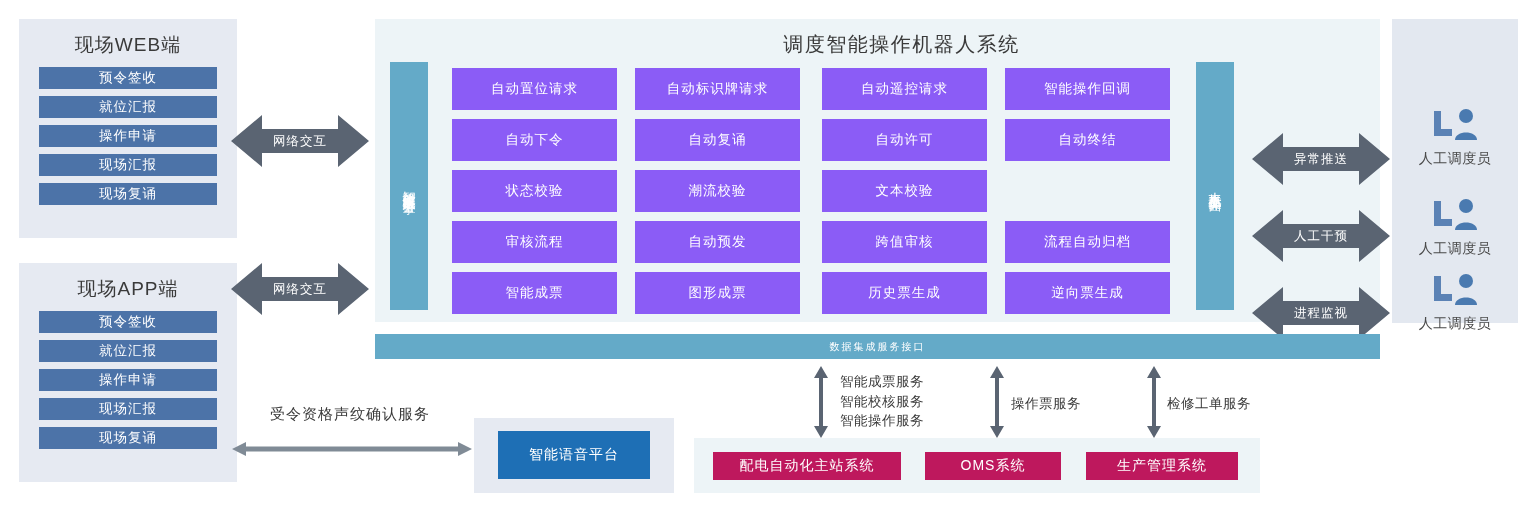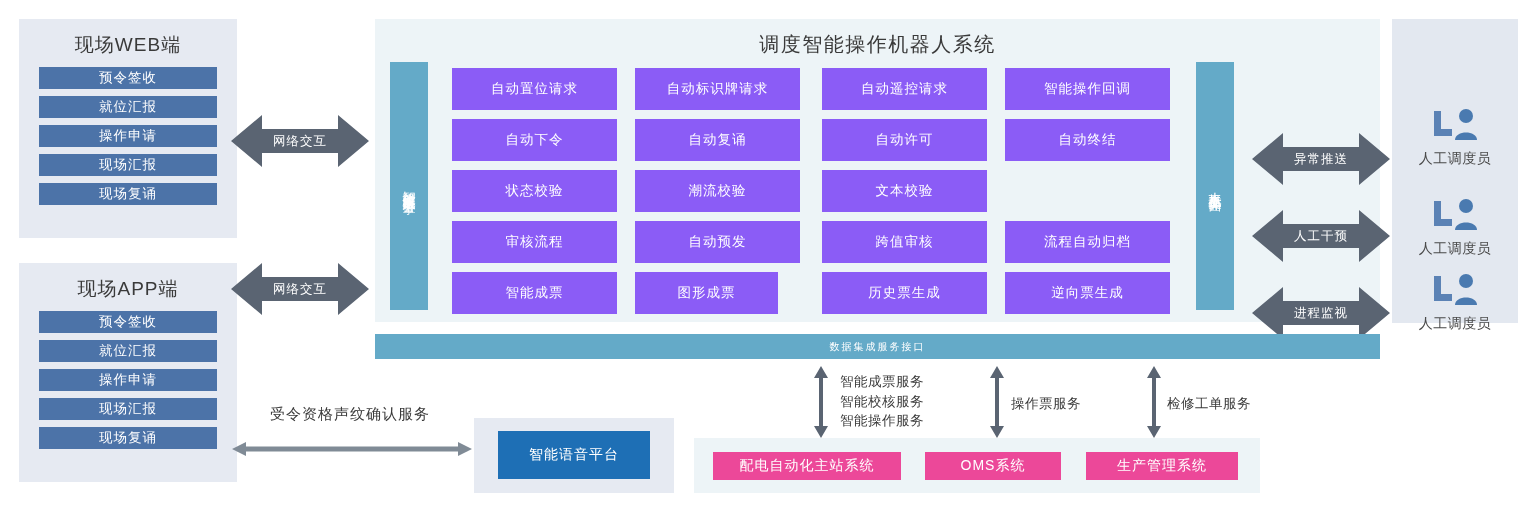--- a/index.html
+++ b/index.html
@@ -36,21 +36,21 @@
   .blockarrow svg{ position:absolute; left:0; top:0; }
   .blockarrow span{
     position:relative; z-index:2;
     font-size:12.5px; color:#ffffff; letter-spacing:1px; white-space:nowrap;
   }
 
   
   .center-panel{ background:#edf4f7; }
   .center-title{
     position:absolute; width:100%; text-align:center;
-    font-size:20px; color:#3a3a3a; letter-spacing:1.5px;
+    font-size:20px; color:#3a3a3a; letter-spacing:1.5px;margin-left:24px;
   }
   .vbar{
     background:#64aac8; color:#ffffff;
     display:flex; align-items:center; justify-content:center;
     font-size:13px; line-height:1.32; letter-spacing:1px;
     writing-mode:vertical-rl; text-orientation:upright;
     text-align:center;
   }
   .cell{
     position:absolute;
@@ -70,21 +70,21 @@
   .vArrow{ position:absolute; }
 
   .svc-label{
     position:absolute; font-size:13.5px; color:#3a3a3a;
     line-height:1.45; letter-spacing:0.5px; white-space:nowrap;
   }
 
   
   .sys-wrap{ background:#edf4f7; }
   .sys-box{
-    position:absolute; background:#ec4899; color:#ffffff;
+    position:absolute; background:#be185d; color:#ffffff;
     display:flex; align-items:center; justify-content:center;
     font-size:14px; letter-spacing:1px;
   }
 
   
   .voice-wrap{ background:#e6eaf2; }
   .voice-box{
     position:absolute; background:#1e6fb5; color:#ffffff;
     display:flex; align-items:center; justify-content:center;
     font-size:14px; letter-spacing:1px;
@@ -155,21 +155,21 @@
 <div class="cell" style="left:452px; top:170px; width:165px; height:42px;">状态校验</div>
 <div class="cell" style="left:635px; top:170px; width:165px; height:42px;">潮流校验</div>
 <div class="cell" style="left:822px; top:170px; width:165px; height:42px;">文本校验</div>
 
 <div class="cell" style="left:452px; top:221px; width:165px; height:42px;">审核流程</div>
 <div class="cell" style="left:635px; top:221px; width:165px; height:42px;">自动预发</div>
 <div class="cell" style="left:822px; top:221px; width:165px; height:42px;">跨值审核</div>
 <div class="cell" style="left:1005px; top:221px; width:165px; height:42px;">流程自动归档</div>
 
 <div class="cell" style="left:452px; top:272px; width:165px; height:42px;">智能成票</div>
-<div class="cell" style="left:635px; top:272px; width:143px; height:42px;">图形成票</div>
+<div class="cell" style="left:635px; top:272px; width:165px; height:42px;">图形成票</div>
 <div class="cell" style="left:822px; top:272px; width:165px; height:42px;">历史票生成</div>
 <div class="cell" style="left:1005px; top:272px; width:165px; height:42px;">逆向票生成</div>
 
 <div class="blockarrow" style="left:1252px; top:130px; width:138px; height:58px;">
   <svg width="138" height="58" viewBox="0 0 138 58">
     <polygon points="0,29 31,3 31,17 107,17 107,3 138,29 107,55 107,41 31,41 31,55" fill="#5a6472"></polygon>
   </svg>
   <span>异常推送</span>
 </div>
 

